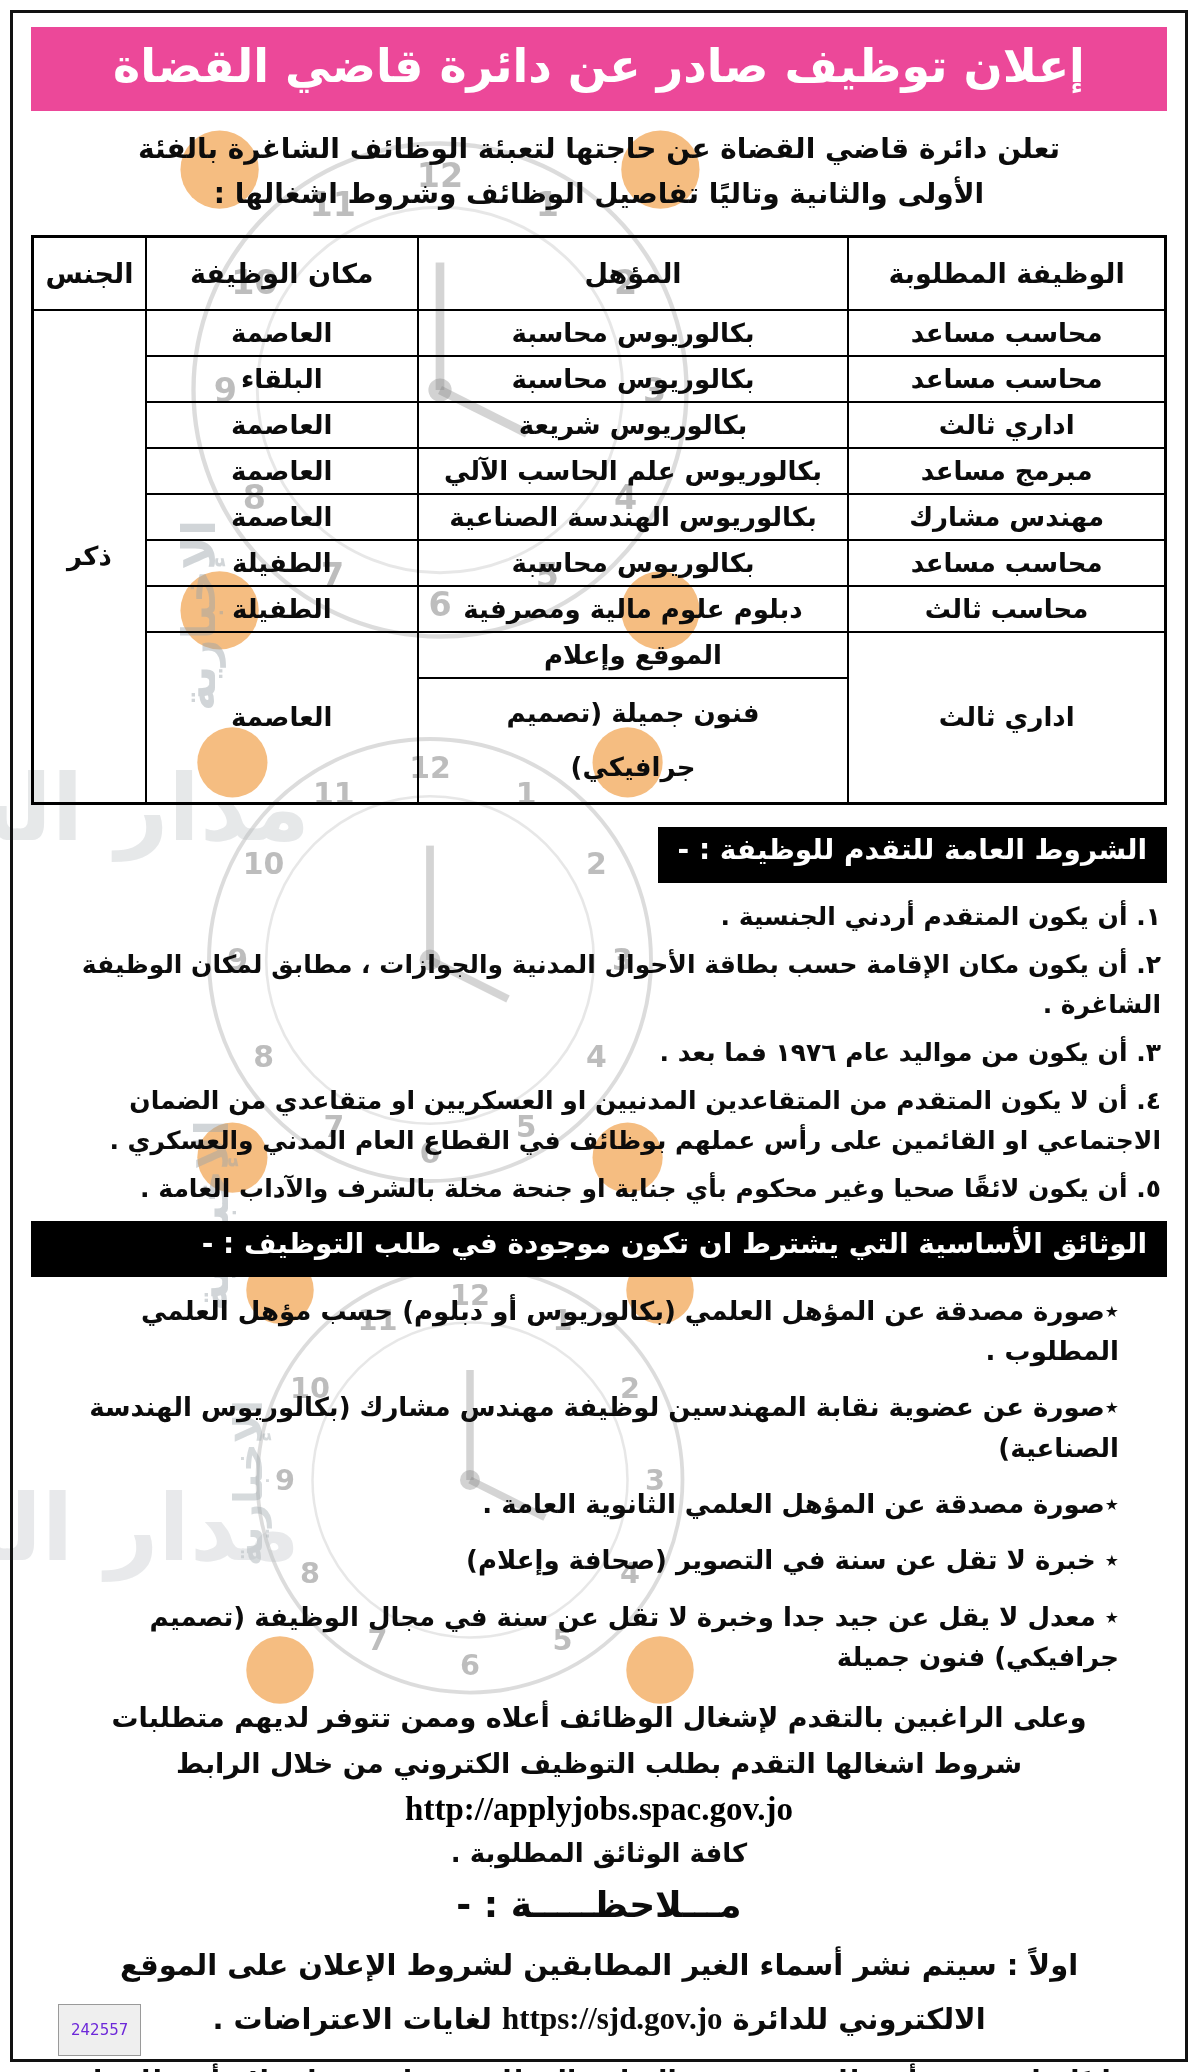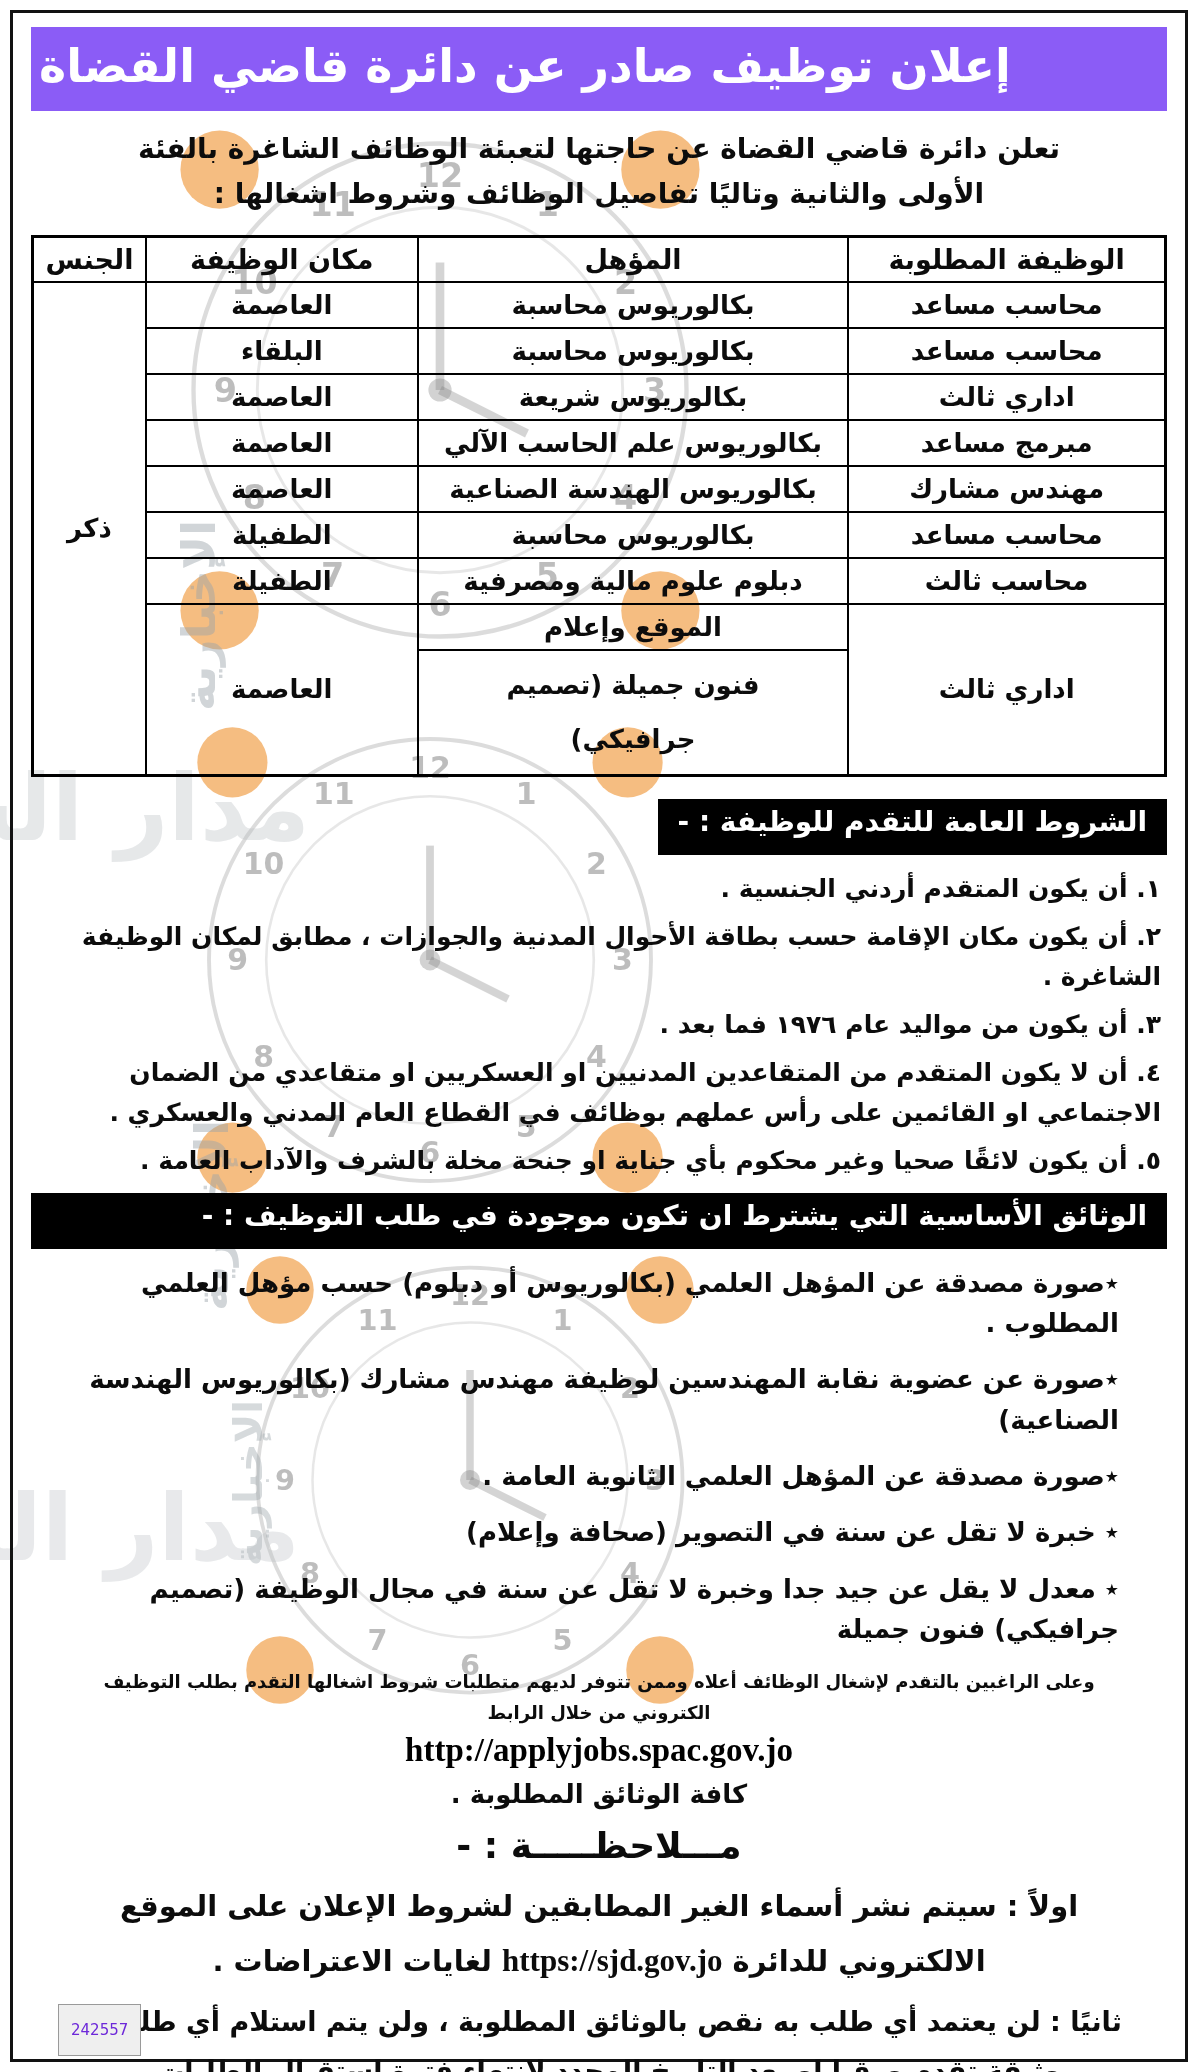--- a/index.html
+++ b/index.html
@@ -12,40 +12,40 @@
     position:absolute; inset:10px; border:3px solid #121212;
     padding:14px 18px 10px; direction:rtl; z-index:1;
   }
   .content { position:relative; z-index:2; }
 
   
   .wm-layer { position:absolute; inset:0; z-index:1; pointer-events:none; }
 
   
   .banner {
-    background:#8b5cf6; color:#ffffff; text-align:left;
+    background:#ec4899; color:#ffffff; text-align:center;
     padding:12px 8px 18px; margin-bottom:16px;
   }
   .banner h1 { font-size:46px; font-weight:700; letter-spacing:0.5px; }
 
   .intro {
     text-align:center; font-size:28px; line-height:1.6;
     margin:4px 60px 18px;
   }
 
   
   table.jobs-table {
     width:100%; border-collapse:collapse; border:3px solid #000;
     margin-bottom:22px;
   }
   .jobs-table th, .jobs-table td {
     border:2.5px solid #000; text-align:center; vertical-align:middle;
     font-size:26px; font-weight:700; padding:7px 24px;
   }
-  .jobs-table th { font-size:27px; padding:6px 4px; }
+  .jobs-table th { font-size:27px; padding:20px 4px; }
   .col-job { width:28%; }
   .col-qual { width:38%; }
   .col-loc { width:24%; }
   .col-gender { width:10%; }
   .gender-cell { font-size:30px; }
   .qual-top { padding:22px 6px; }
   .qual-bottom { padding:20px 88px 26px; line-height:2.1; }
 
   
   .section-bar {
@@ -53,21 +53,21 @@
     padding:6px 20px 17px; margin:12px 0 14px; width:-moz-fit-content; width:fit-content;
   }
   .section-bar.full { width:100%; }
 
   .cond-list { margin:0 6px 10px; }
   .cond-item { font-size:25px; line-height:1.6; margin-bottom:8px; text-align:right; }
 
   .doc-list { margin:8px 48px 12px 6px; }
   .doc-item { font-size:26px; line-height:1.55; margin-bottom:16px; text-align:right; }
 
-  .apply-text { text-align:center; font-size:18px; line-height:1.7; margin:18px 40px 4px; }
+  .apply-text { text-align:center; font-size:27px; line-height:1.7; margin:18px 40px 4px; }
   .apply-link {
     text-align:center; direction:ltr; font-family:"Liberation Serif", serif;
     font-size:33px; font-weight:700; margin:4px 0 10px; color:#000;
   }
   .apply-dates { text-align:center; font-size:26px; line-height:1.8; margin:6px 26px 2px; }
   .apply-dates-tail { text-align:center; font-size:26px; margin:2px 0 14px; }
 
   .note-title {
     text-align:center; font-size:36px; margin:16px 0 14px;
     text-underline-offset:7px; text-decoration-thickness:3px;

